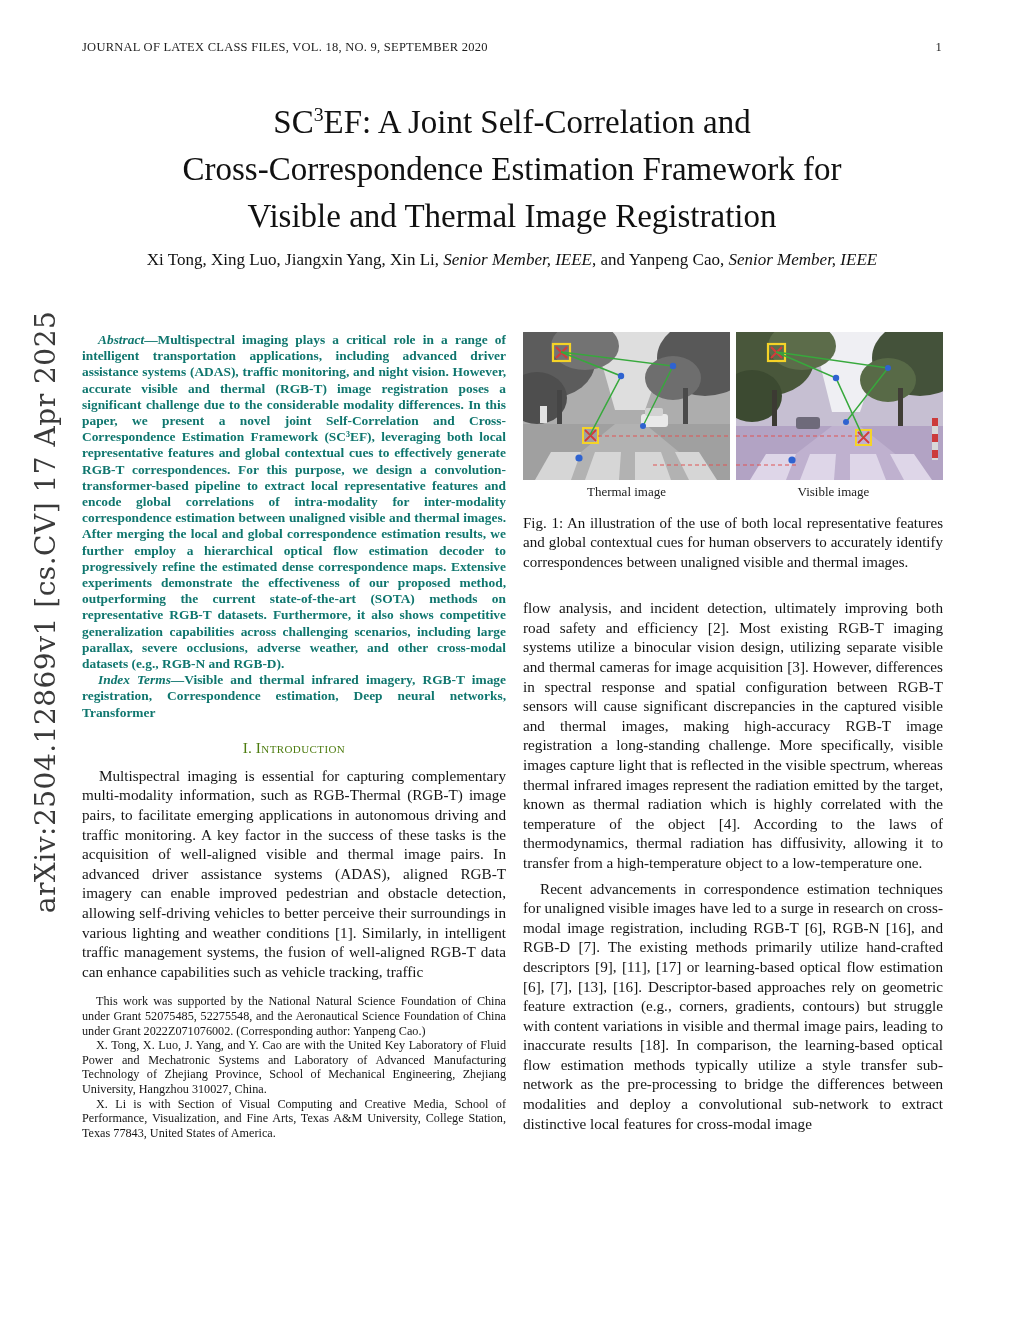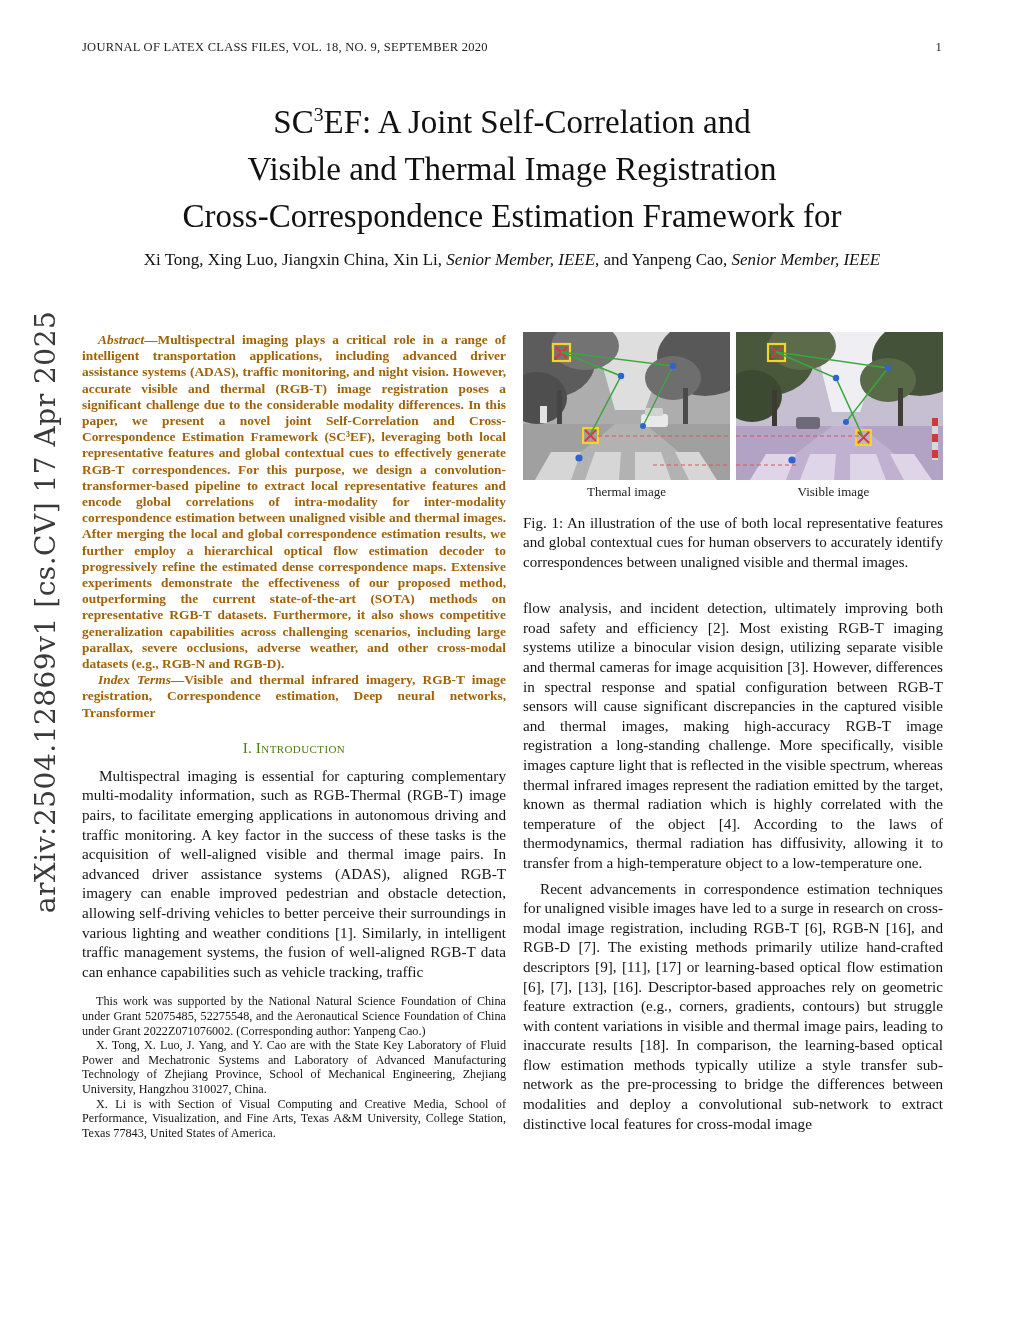--- a/index.html
+++ b/index.html
@@ -37,21 +37,21 @@
     text-align: center; font-size: 17px; color: #111;
   }
   .authors-line .it { font-style: italic; text-align: right; }
 
   
   .col-left  { position: absolute; left: 82px;  top: 332px; width: 424px; height: 940px; overflow: hidden; }
   .col-right { position: absolute; left: 523px; top: 332px; width: 420px; height: 940px; overflow: hidden; }
 
   .abstract, .index-terms {
     font-weight: bold; font-size: 13.4px; line-height: 16.2px;
-    text-align: justify; text-indent: 16px; color: #a16207;
+    text-align: justify; text-indent: 16px; color: #0f766e;
   }
   .index-terms { }
   .lead-label { font-style: italic; }
 
   .section-heading {
     margin-top: 18px; text-align: center; font-size: 15.5px; color: #4d7c0f;
   }
   .section-heading .sc { font-variant: small-caps; letter-spacing: 0.4px; }
 
   .body-par {
@@ -84,43 +84,43 @@
 
 <div class="running-head">
   <span>JOURNAL OF LATEX CLASS FILES, VOL. 18, NO. 9, SEPTEMBER 2020</span>
   <span>1</span>
 </div>
 
 <div class="arxiv-strip">arXiv:2504.12869v1  [cs.CV]  17 Apr 2025</div>
 
 <div class="title-block">
   <div><span>SC</span><sup>3</sup><span>EF: A Joint Self-Correlation and</span></div>
+  <div>Cross-Correspondence Estimation Framework for</div>
   <div>Visible and Thermal Image Registration</div>
-  <div>Cross-Correspondence Estimation Framework for</div>
 </div>
 
 <div class="authors-line">
-  <span>Xi Tong, Xing Luo, Jiangxin China, Xin Li, </span><span class="it">Senior Member, IEEE</span><span>, and Yanpeng Cao, </span><span class="it">Senior Member, IEEE</span>
+  <span>Xi Tong, Xing Luo, Jiangxin Yang, Xin Li, </span><span class="it">Senior Member, IEEE</span><span>, and Yanpeng Cao, </span><span class="it">Senior Member, IEEE</span>
 </div>
 
 <div class="col-left">
   <p class="abstract">
     <span class="lead-label">Abstract</span><span>—Multispectral imaging plays a critical role in a range of intelligent transportation applications, including advanced driver assistance systems (ADAS), traffic monitoring, and night vision. However, accurate visible and thermal (RGB-T) image registration poses a significant challenge due to the considerable modality differences. In this paper, we present a novel joint Self-Correlation and Cross-Correspondence Estimation Framework (SC³EF), leveraging both local representative features and global contextual cues to effectively generate RGB-T correspondences. For this purpose, we design a convolution-transformer-based pipeline to extract local representative features and encode global correlations of intra-modality for inter-modality correspondence estimation between unaligned visible and thermal images. After merging the local and global correspondence estimation results, we further employ a hierarchical optical flow estimation decoder to progressively refine the estimated dense correspondence maps. Extensive experiments demonstrate the effectiveness of our proposed method, outperforming the current state-of-the-art (SOTA) methods on representative RGB-T datasets. Furthermore, it also shows competitive generalization capabilities across challenging scenarios, including large parallax, severe occlusions, adverse weather, and other cross-modal datasets (e.g., RGB-N and RGB-D).</span>
   </p>
   <p class="index-terms">
     <span class="lead-label">Index Terms</span><span>—Visible and thermal infrared imagery, RGB-T image registration, Correspondence estimation, Deep neural networks, Transformer</span>
   </p>
   <div class="section-heading">
     <span>I.</span>
     <span class="sc">Introduction</span>
   </div>
   <p class="body-par indent">Multispectral imaging is essential for capturing complementary multi-modality information, such as RGB-Thermal (RGB-T) image pairs, to facilitate emerging applications in autonomous driving and traffic monitoring. A key factor in the success of these tasks is the acquisition of well-aligned visible and thermal image pairs. In advanced driver assistance systems (ADAS), aligned RGB-T imagery can enable improved pedestrian and obstacle detection, allowing self-driving vehicles to better perceive their surroundings in various lighting and weather conditions [1]. Similarly, in intelligent traffic management systems, the fusion of well-aligned RGB-T data can enhance capabilities such as vehicle tracking, traffic</p>
   <div class="footnote">
     <p>This work was supported by the National Natural Science Foundation of China under Grant 52075485, 52275548, and the Aeronautical Science Foundation of China under Grant 2022Z071076002. (Corresponding author: Yanpeng Cao.)</p>
-    <p>X. Tong, X. Luo, J. Yang, and Y. Cao are with the State Key Laboratory of Fluid Power and Mechatronic Systems and Laboratory of Advanced Manufacturing Technology of Zhejiang Province, School of Mechanical Engineering, Zhejiang University, Hangzhou 310027, China.</p>
+    <p>X. Tong, X. Luo, J. Yang, and Y. Cao are with the United Key Laboratory of Fluid Power and Mechatronic Systems and Laboratory of Advanced Manufacturing Technology of Zhejiang Province, School of Mechanical Engineering, Zhejiang University, Hangzhou 310027, China.</p>
     <p>X. Li is with Section of Visual Computing and Creative Media, School of Performance, Visualization, and Fine Arts, Texas A&amp;M University, College Station, Texas 77843, United States of America.</p>
   </div>
 </div>
 
 <div class="col-right">
 
   <div class="fig-images">
 
     <span class="fig-img">
       <svg viewBox="0 0 207 148" preserveAspectRatio="none" xmlns="http://www.w3.org/2000/svg">

